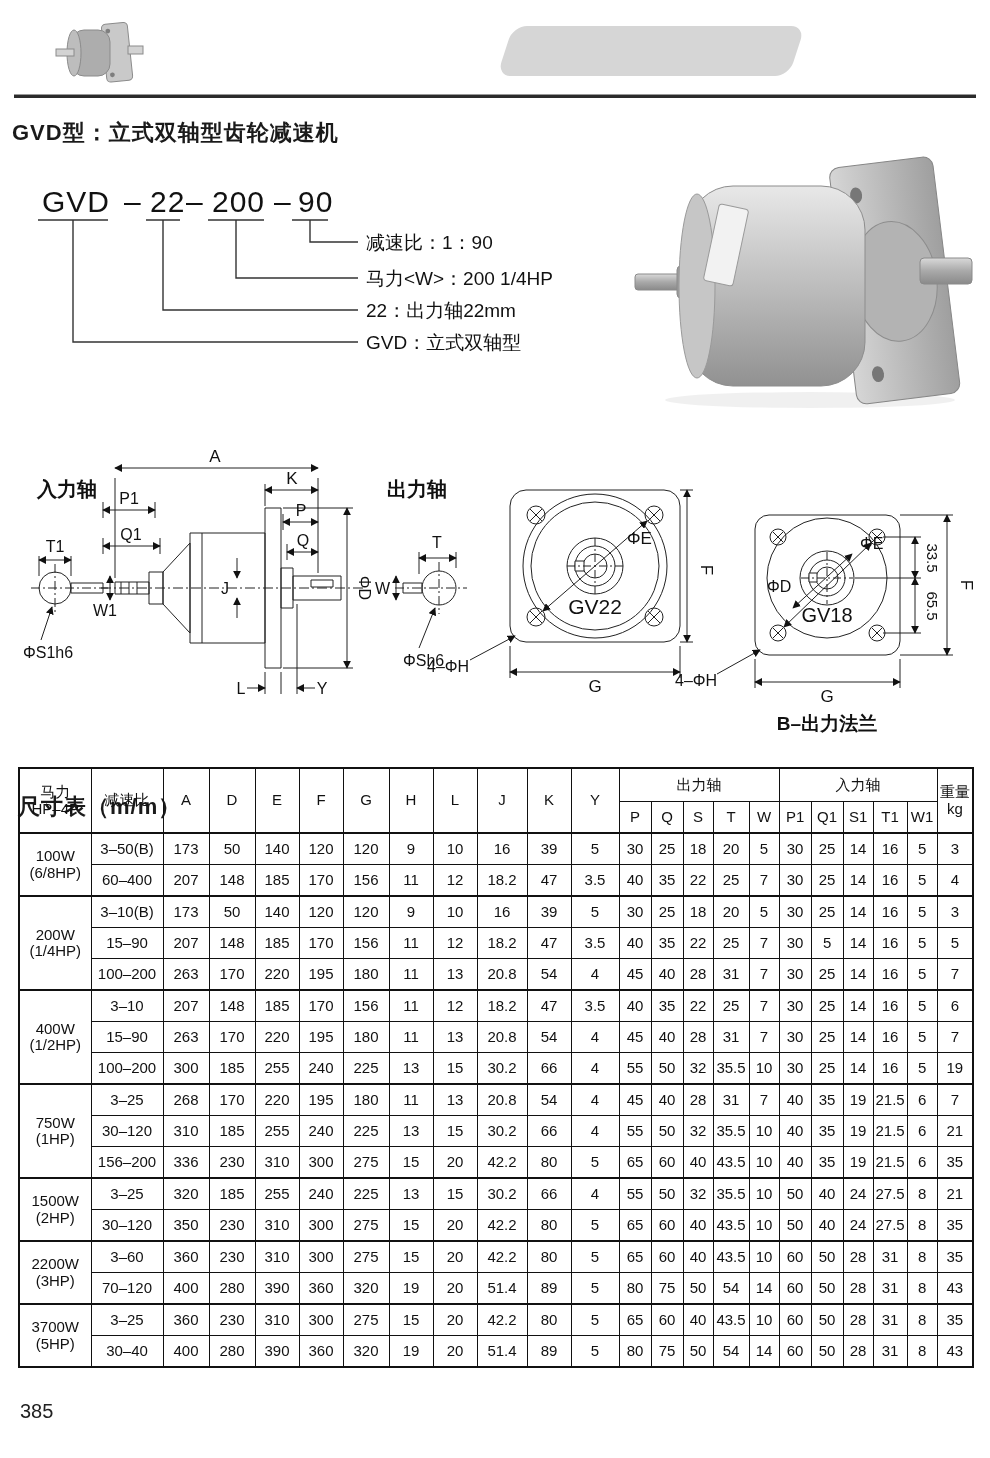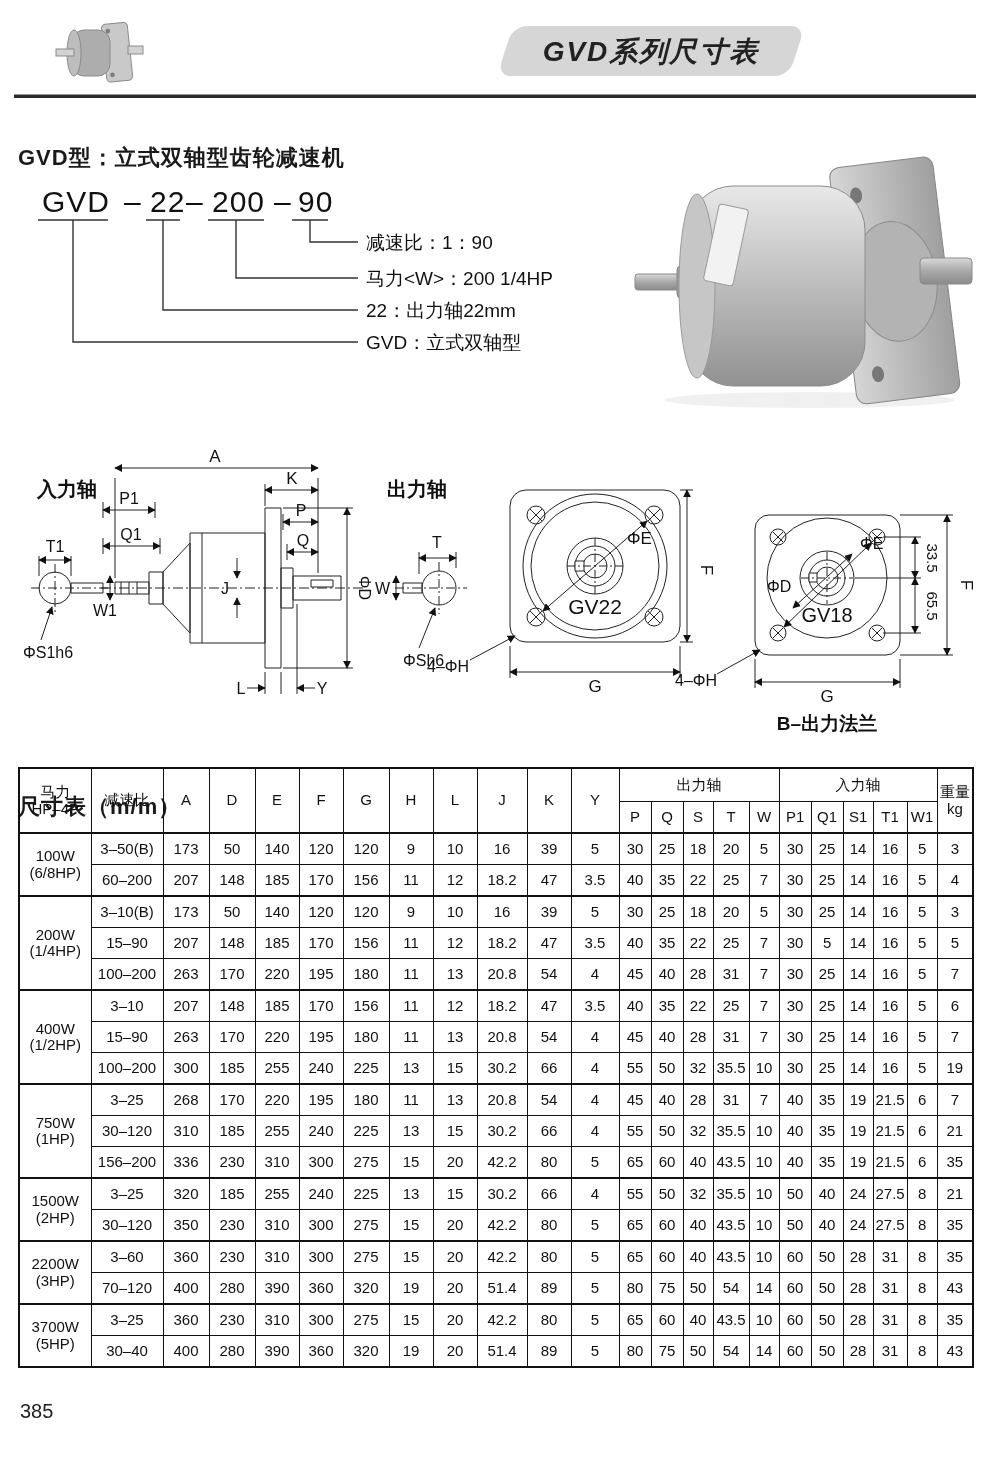--- a/index.html
+++ b/index.html
@@ -6,21 +6,21 @@
   .page{position:relative;width:990px;height:1458px;background:#fff;overflow:hidden;
         font-family:"Liberation Sans","DejaVu Sans",sans-serif;color:#1a1a1a;}
   .svg-abs{position:absolute;}
   
   .banner{position:absolute;left:505px;top:26px;width:292px;height:50px;background:#d6d6d6;
           border-radius:14px;transform:skewX(-18deg);}
   .banner-text{position:absolute;left:505px;top:33px;width:292px;text-align:center;
                font-size:28px;font-weight:bold;font-style:italic;letter-spacing:2px;color:#222;}
   .top-rule{position:absolute;left:14px;top:94px;width:962px;height:4px;
             background:linear-gradient(to bottom,#999 0 1px,#2b2b2b 1px 100%);}
-  .section-title{position:absolute;left:18px;top:118px;font-size:22px;font-weight:bold;letter-spacing:1px;margin-top:25px;}
+  .section-title{position:absolute;left:12px;top:118px;font-size:22px;font-weight:bold;letter-spacing:1px;}
   .table-title{position:absolute;left:18px;top:792px;font-size:22px;font-weight:bold;letter-spacing:1px;}
   
   table.dim{position:absolute;left:18px;top:767px;width:954px;border-collapse:collapse;
             table-layout:fixed;border:2px solid #111;}
   table.dim th,table.dim td{border:1px solid #111;text-align:center;vertical-align:middle;
             padding:0;font-size:15px;font-weight:normal;line-height:1.1;color:#111;}
   table.dim thead tr:first-child th{height:32px;}
   table.dim thead tr:last-child th{height:30px;}
   table.dim tbody td{height:30px;font-size:15px;}
   table.dim tbody td.ratio-cell{font-size:15px;}
@@ -41,21 +41,20 @@
       <circle cx="58" cy="15" r="2.4" fill="#7e7e7e"></circle>
       <circle cx="58" cy="59" r="2.4" fill="#7e7e7e"></circle>
     </g>
     <rect x="20" y="14" width="38" height="46" rx="12" fill="#adadad" stroke="#8b8b8b"></rect>
     <ellipse cx="22" cy="37" rx="7" ry="23" fill="#bdbdbd" stroke="#8b8b8b"></ellipse>
     <rect x="4" y="33" width="18" height="7" fill="#d3d3d3" stroke="#8b8b8b"></rect>
     <rect x="76" y="30" width="15" height="8" fill="#d3d3d3" stroke="#8b8b8b"></rect>
   </svg>
 
   <div class="banner"></div>
-  <div class="banner-text">GVD系列尺寸表</div>
   <div class="top-rule"></div>
 
   <div class="section-title">GVD型：立式双轴型齿轮减速机</div>
 
   <svg class="svg-abs dwg" style="left:28px;top:170px" width="580" height="215" viewBox="0 0 580 215">
     <g font-size="30" letter-spacing="1">
       <text x="14" y="42">GVD</text>
       <text x="96" y="42">–</text>
       <text x="122" y="42">22</text>
       <text x="158" y="42">–</text>
@@ -402,21 +401,21 @@
           <td>20</td>
           <td>5</td>
           <td>30</td>
           <td>25</td>
           <td>14</td>
           <td>16</td>
           <td>5</td>
           <td>3</td>
         </tr>
         <tr>
-          <td class="ratio-cell">60–200</td>
+          <td class="ratio-cell">60–400</td>
           <td>207</td>
           <td>148</td>
           <td>185</td>
           <td>170</td>
           <td>156</td>
           <td>11</td>
           <td>12</td>
           <td>18.2</td>
           <td>47</td>
           <td>3.5</td>

